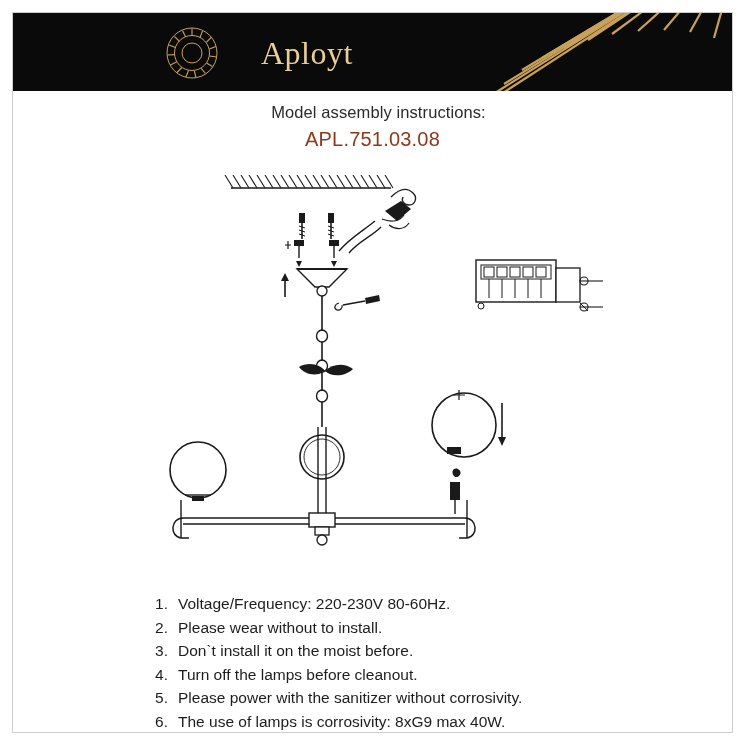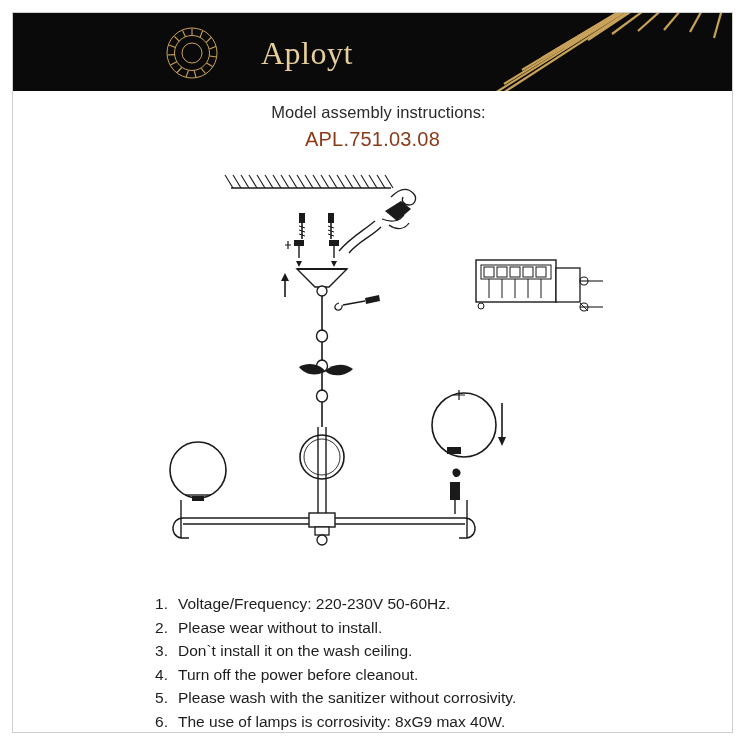--- a/index.html
+++ b/index.html
@@ -344,36 +344,36 @@
           <line x1="567" y1="152" x2="590" y2="152" stroke-width="1.1"></line>
           <line x1="567" y1="148" x2="575" y2="156" stroke-width="1"></line>
         </g>
       </g>
     </svg>
   </div>
 
   <div class="notes">
     <div class="note-row">
       <span class="note-num">1.</span>
-      <span>Voltage/Frequency: 220-230V 50-60Hz.</span>
+      <span>Voltage/Frequency: 220-230V 80-60Hz.</span>
     </div>
     <div class="note-row">
       <span class="note-num">2.</span>
       <span>Please wear without to install.</span>
     </div>
     <div class="note-row">
       <span class="note-num">3.</span>
-      <span>Don`t install it on the wash ceiling.</span>
+      <span>Don`t install it on the moist before.</span>
     </div>
     <div class="note-row">
       <span class="note-num">4.</span>
-      <span>Turn off the power before cleanout.</span>
+      <span>Turn off the lamps before cleanout.</span>
     </div>
     <div class="note-row">
       <span class="note-num">5.</span>
-      <span>Please wash with the sanitizer without corrosivity.</span>
+      <span>Please power with the sanitizer without corrosivity.</span>
     </div>
     <div class="note-row">
       <span class="note-num">6.</span>
       <span>The use of lamps is corrosivity: 8xG9 max 40W.</span>
     </div>
   </div>
 </div>
 
 </body></html>

